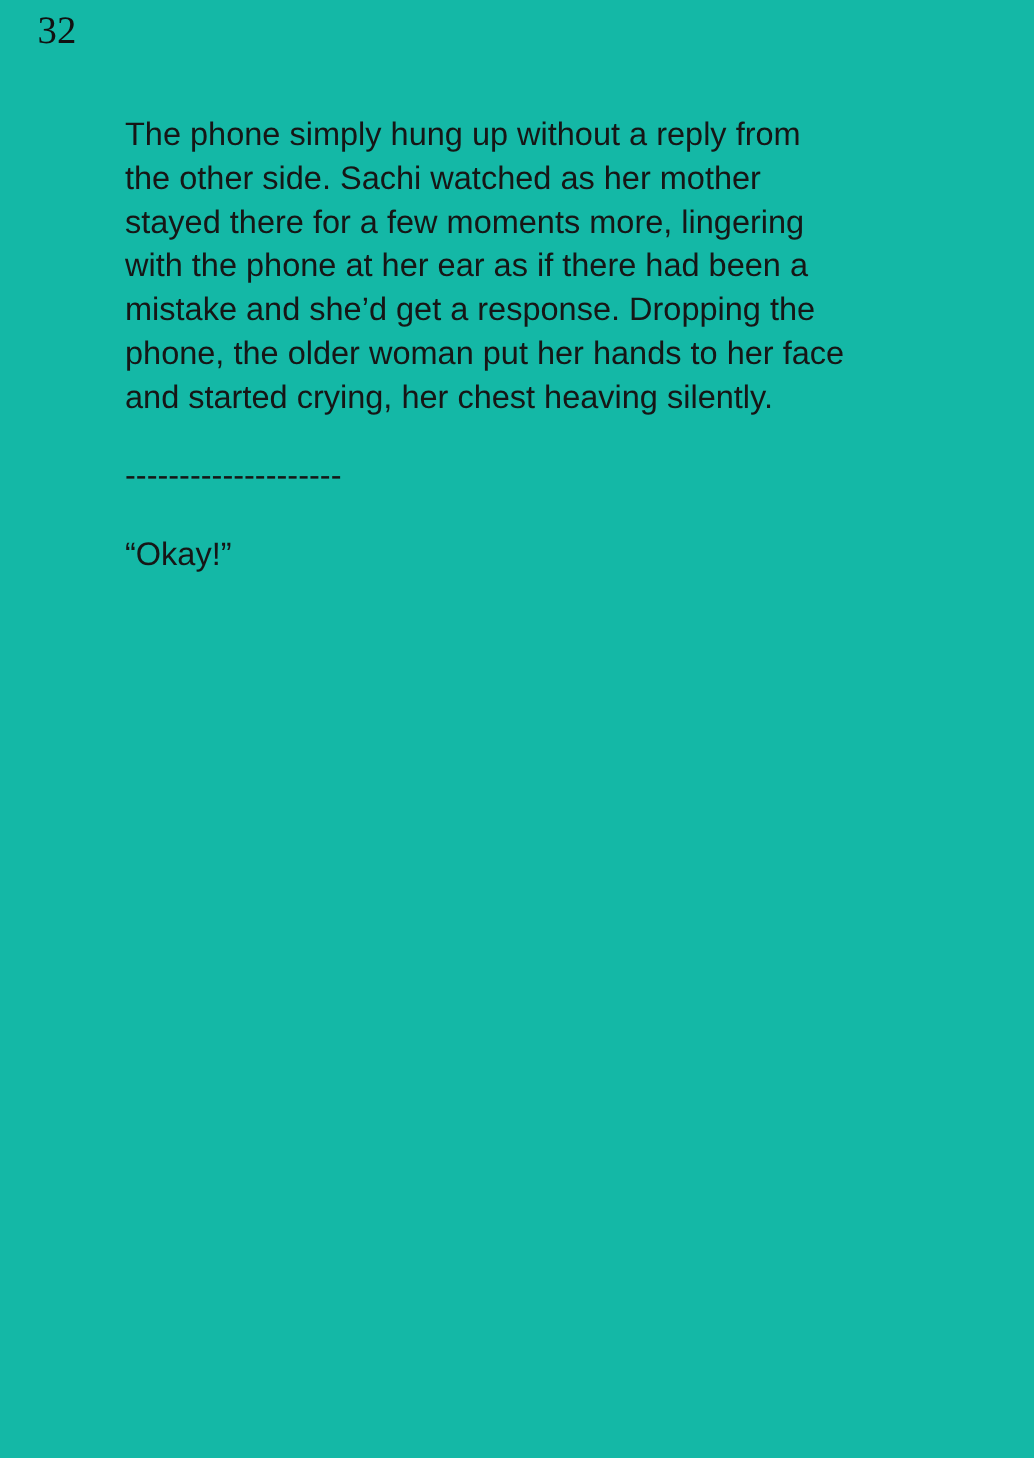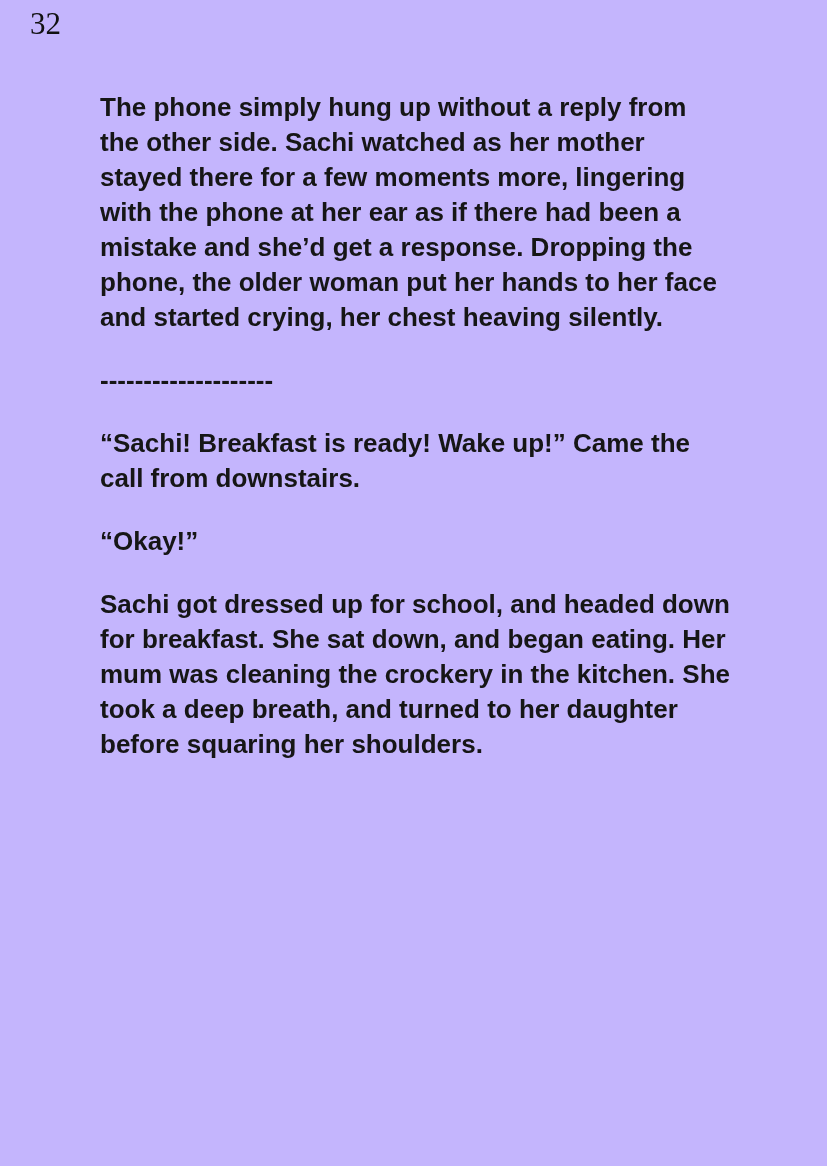--- a/index.html
+++ b/index.html
@@ -7,21 +7,21 @@
     padding: 0;
     background: #ffffff;
     width: 827px;
     height: 1166px;
     overflow: hidden;
   }
   .page {
     position: relative;
     width: 827px;
     height: 1166px;
-    background: #c4b5fd;
+    background: #14b8a6;
     color: #1a1a1a;
   }
   .page-number {
     position: absolute;
     left: 30px;
     top: 6px;
     font-family: "Liberation Serif", serif;
     font-size: 31px;
     color: #111111;
   }
@@ -31,40 +31,32 @@
     top: 90px;
     width: 710px;
     font-family: "Liberation Sans", sans-serif;
     font-size: 26px;
     line-height: 35px;
     color: #161616;
   }
   .content p {
     margin: 0 0 28px 0;
     white-space: pre;
-    font-weight: bold;
   }
 </style>
 </head>
 <body>
 
 <div class="page">
   <div class="page-number">32</div>
 
   <div class="content">
     <p>The phone simply hung up without a reply from
 the other side. Sachi watched as her mother
 stayed there for a few moments more, lingering
 with the phone at her ear as if there had been a
 mistake and she’d get a response. Dropping the
 phone, the older woman put her hands to her face
 and started crying, her chest heaving silently.</p>
     <p>--------------------</p>
-    <p>“Sachi! Breakfast is ready! Wake up!” Came the
-call from downstairs.</p>
     <p>“Okay!”</p>
-    <p>Sachi got dressed up for school, and headed down
-for breakfast. She sat down, and began eating. Her
-mum was cleaning the crockery in the kitchen. She
-took a deep breath, and turned to her daughter
-before squaring her shoulders.</p>
   </div>
 </div>
 
 </body></html>

